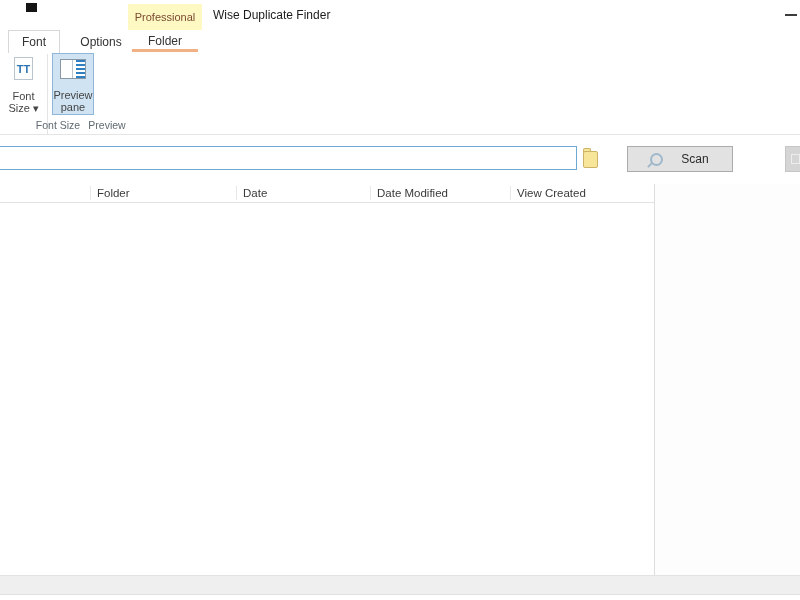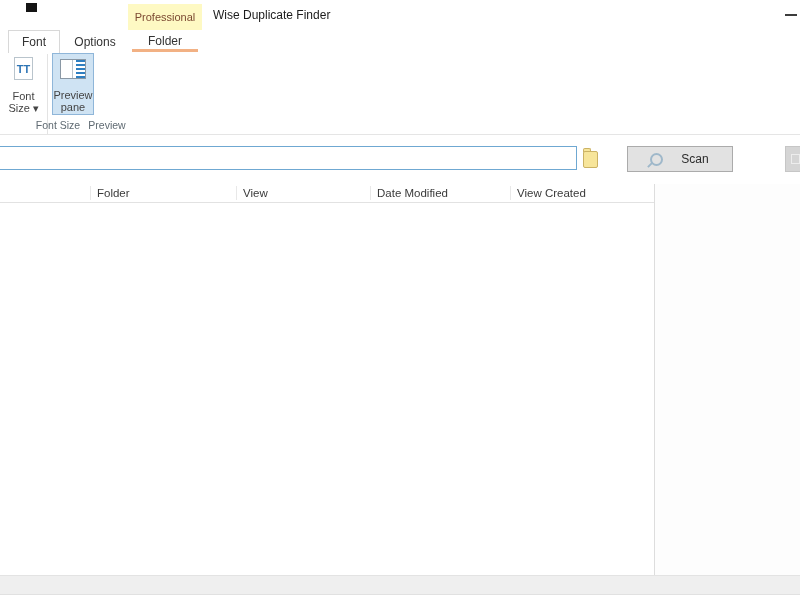--- a/index.html
+++ b/index.html
@@ -17,21 +17,21 @@
          display:flex;align-items:center;justify-content:center;
          font-size:11px;color:#7c4a32;}
   .win-title{left:213px;top:8px;font-size:12px;color:#1c1c1c;}
   .min-btn{left:780px;top:5px;width:22px;height:20px;display:flex;align-items:center;justify-content:center;}
   .min-glyph{width:12px;height:2px;background:#3c3c3c;}
 
   
   .tab{display:flex;align-items:center;justify-content:center;font-size:12px;color:#333;}
   .tab-view{left:8px;top:30px;width:52px;height:23px;background:#fff;
             border:1px solid #d8d8d8;border-bottom:none;box-sizing:border-box;}
-  .tab-options{left:64px;top:31px;width:62px;height:21px;}
+  .tab-options{left:70px;top:31px;width:62px;height:21px;}
   .tab-upgrade{left:132px;top:31px;width:66px;height:19px;}
   .upgrade-underline{left:132px;top:49px;width:66px;height:3px;background:#f2b184;}
 
   
   .ribbon-btn{display:flex;flex-direction:column;align-items:center;box-sizing:border-box;}
   .fontsize-btn{left:2px;top:53px;width:43px;height:64px;padding-top:4px;}
   .tt-icon{width:19px;height:23px;background:#fff;border:1px solid #b9c4cc;box-sizing:border-box;
            display:flex;align-items:center;justify-content:center;
            font-family:Liberation Sans, sans-serif;font-weight:bold;font-size:11px;color:#2e75b5;}
   .rb-label{font-size:11px;color:#444;line-height:12px;text-align:center;margin-top:10px;}
@@ -132,21 +132,21 @@
   <span class="del-icon"></span>
 
 </div>
 
 <div class="abs header-row">
   <span class="hsep hs1"></span>
   <span class="hsep hs2"></span>
   <span class="hsep hs3"></span>
   <span class="hsep hs4"></span>
   <span class="hcell hc1">Folder</span>
-  <span class="hcell hc2">View</span>
+  <span class="hcell hc2">Date</span>
   <span class="hcell hc3">Date Modified</span>
   <span class="hcell hc4">View Created</span>
 </div>
 
 <div class="abs table-body"></div>
 
 <div class="abs preview-pane"></div>
 
 <div class="abs status-bar"></div>
 

